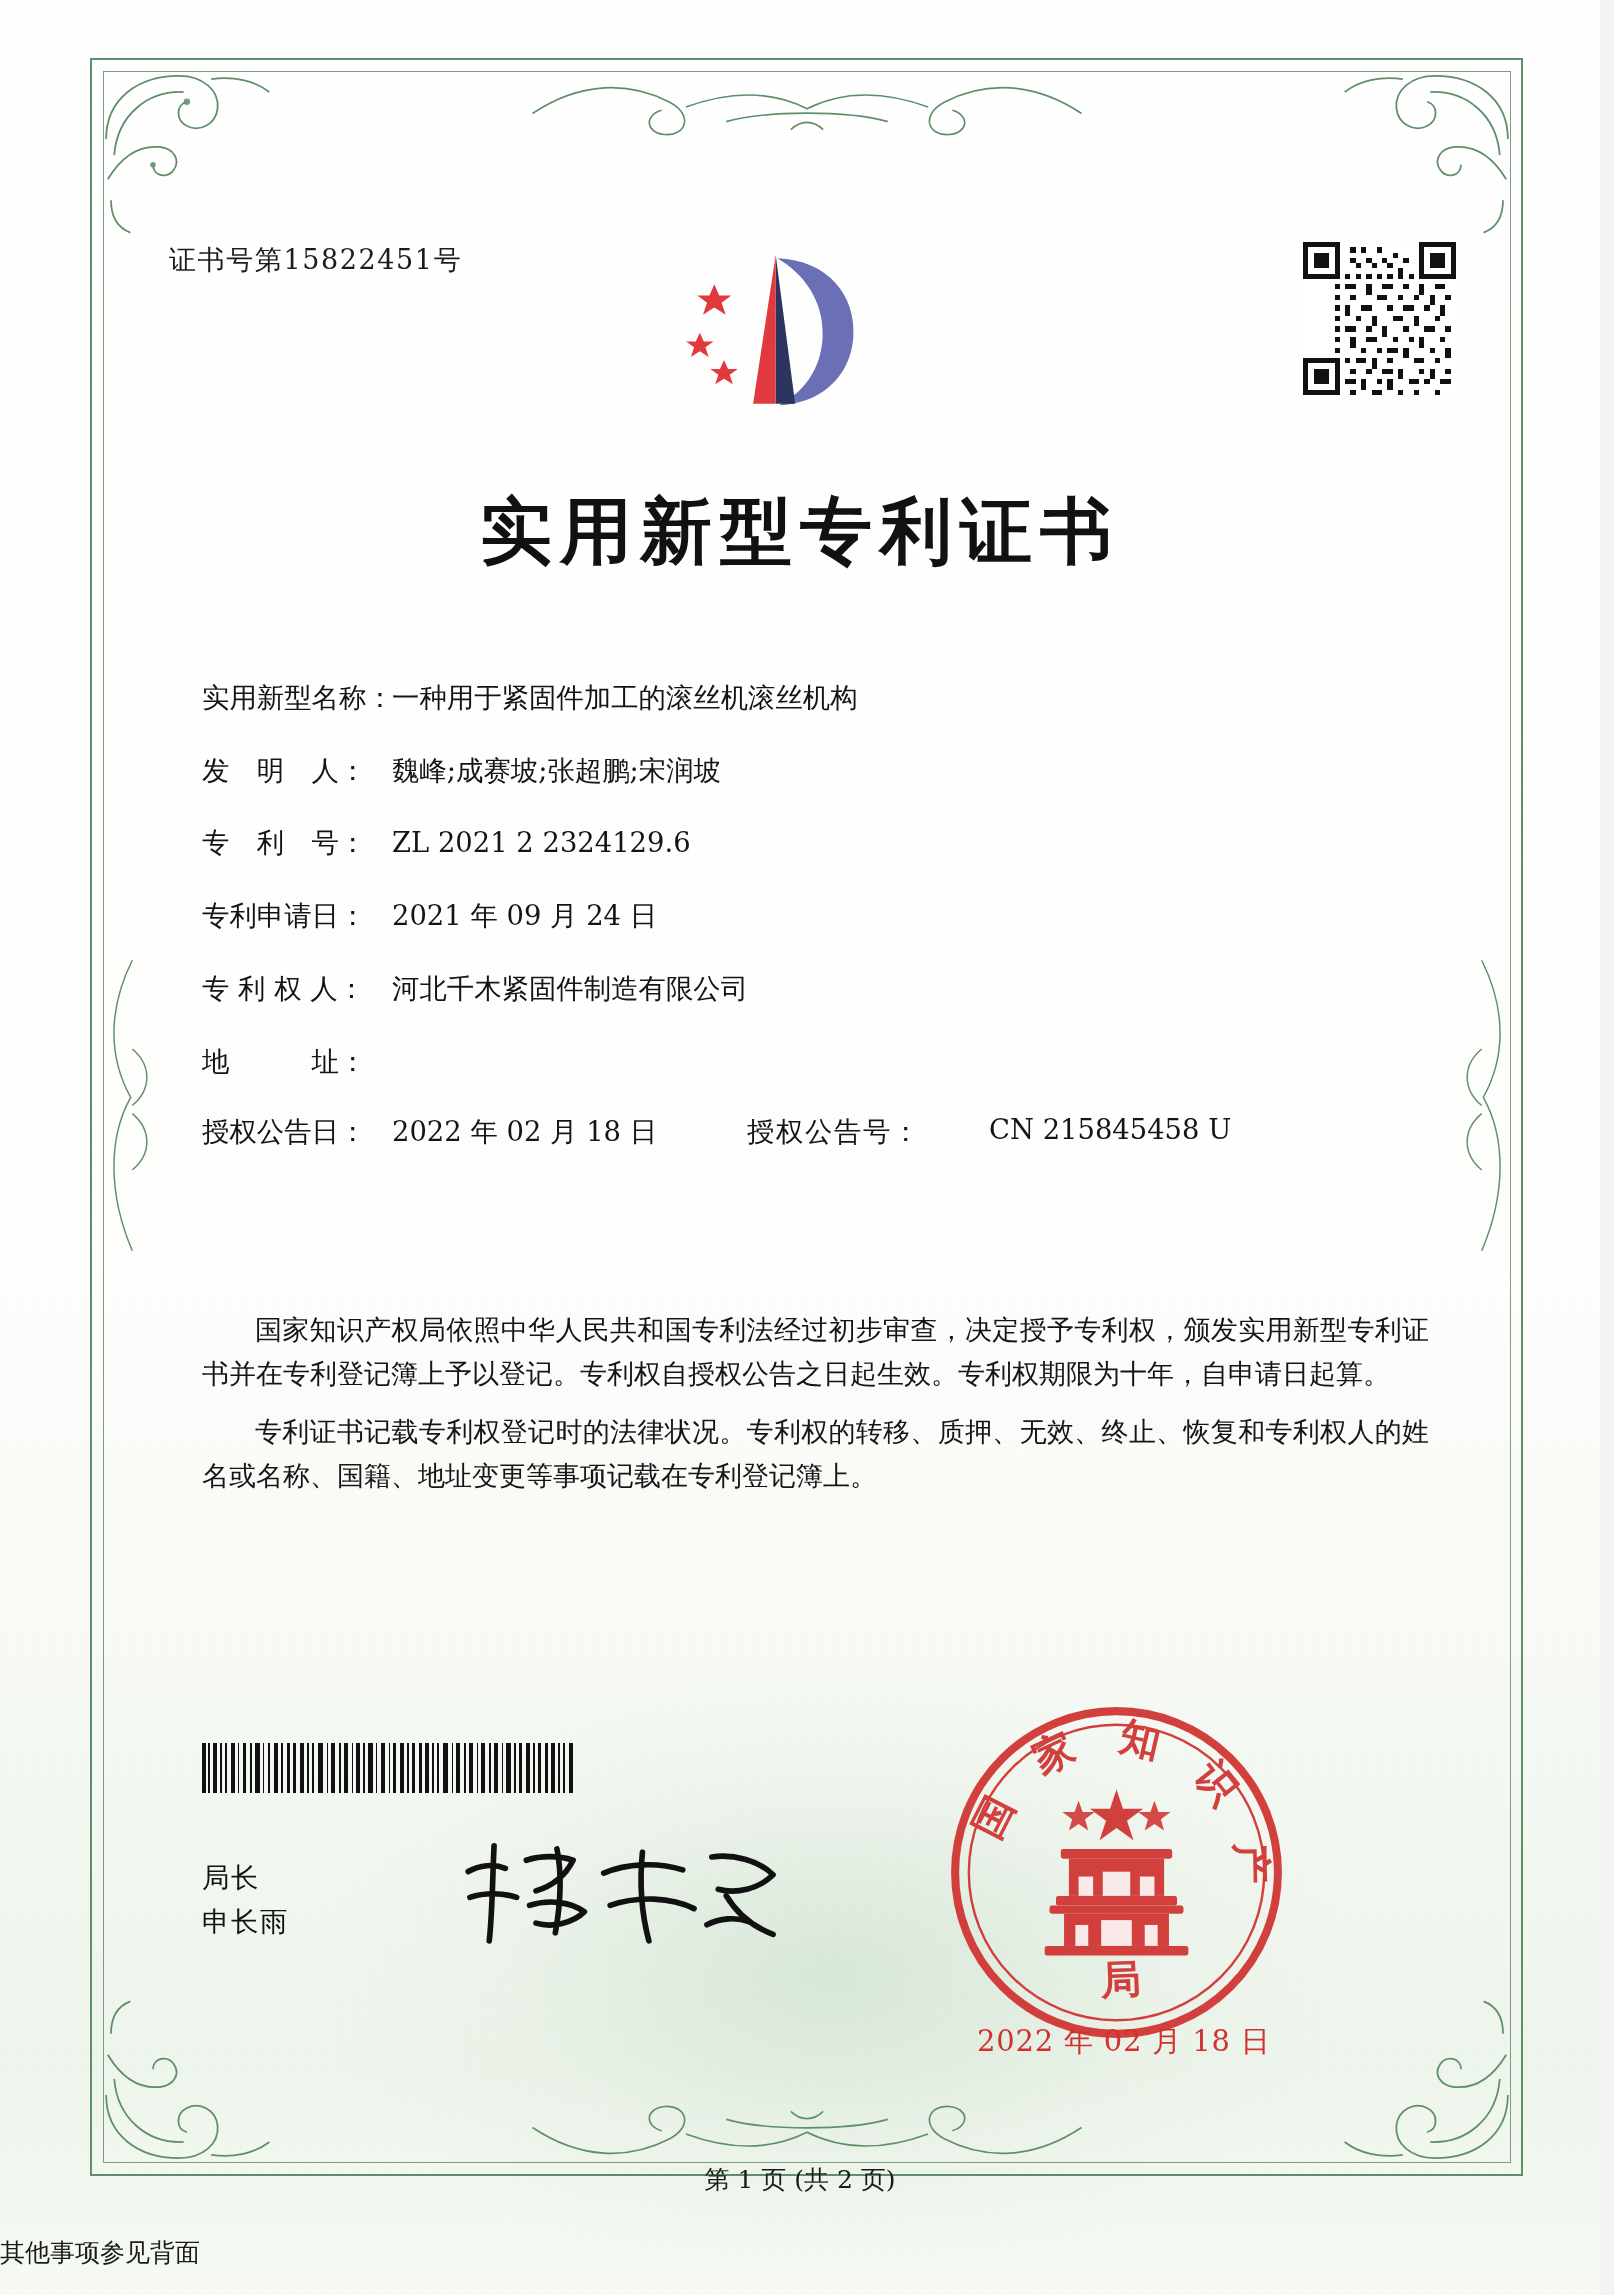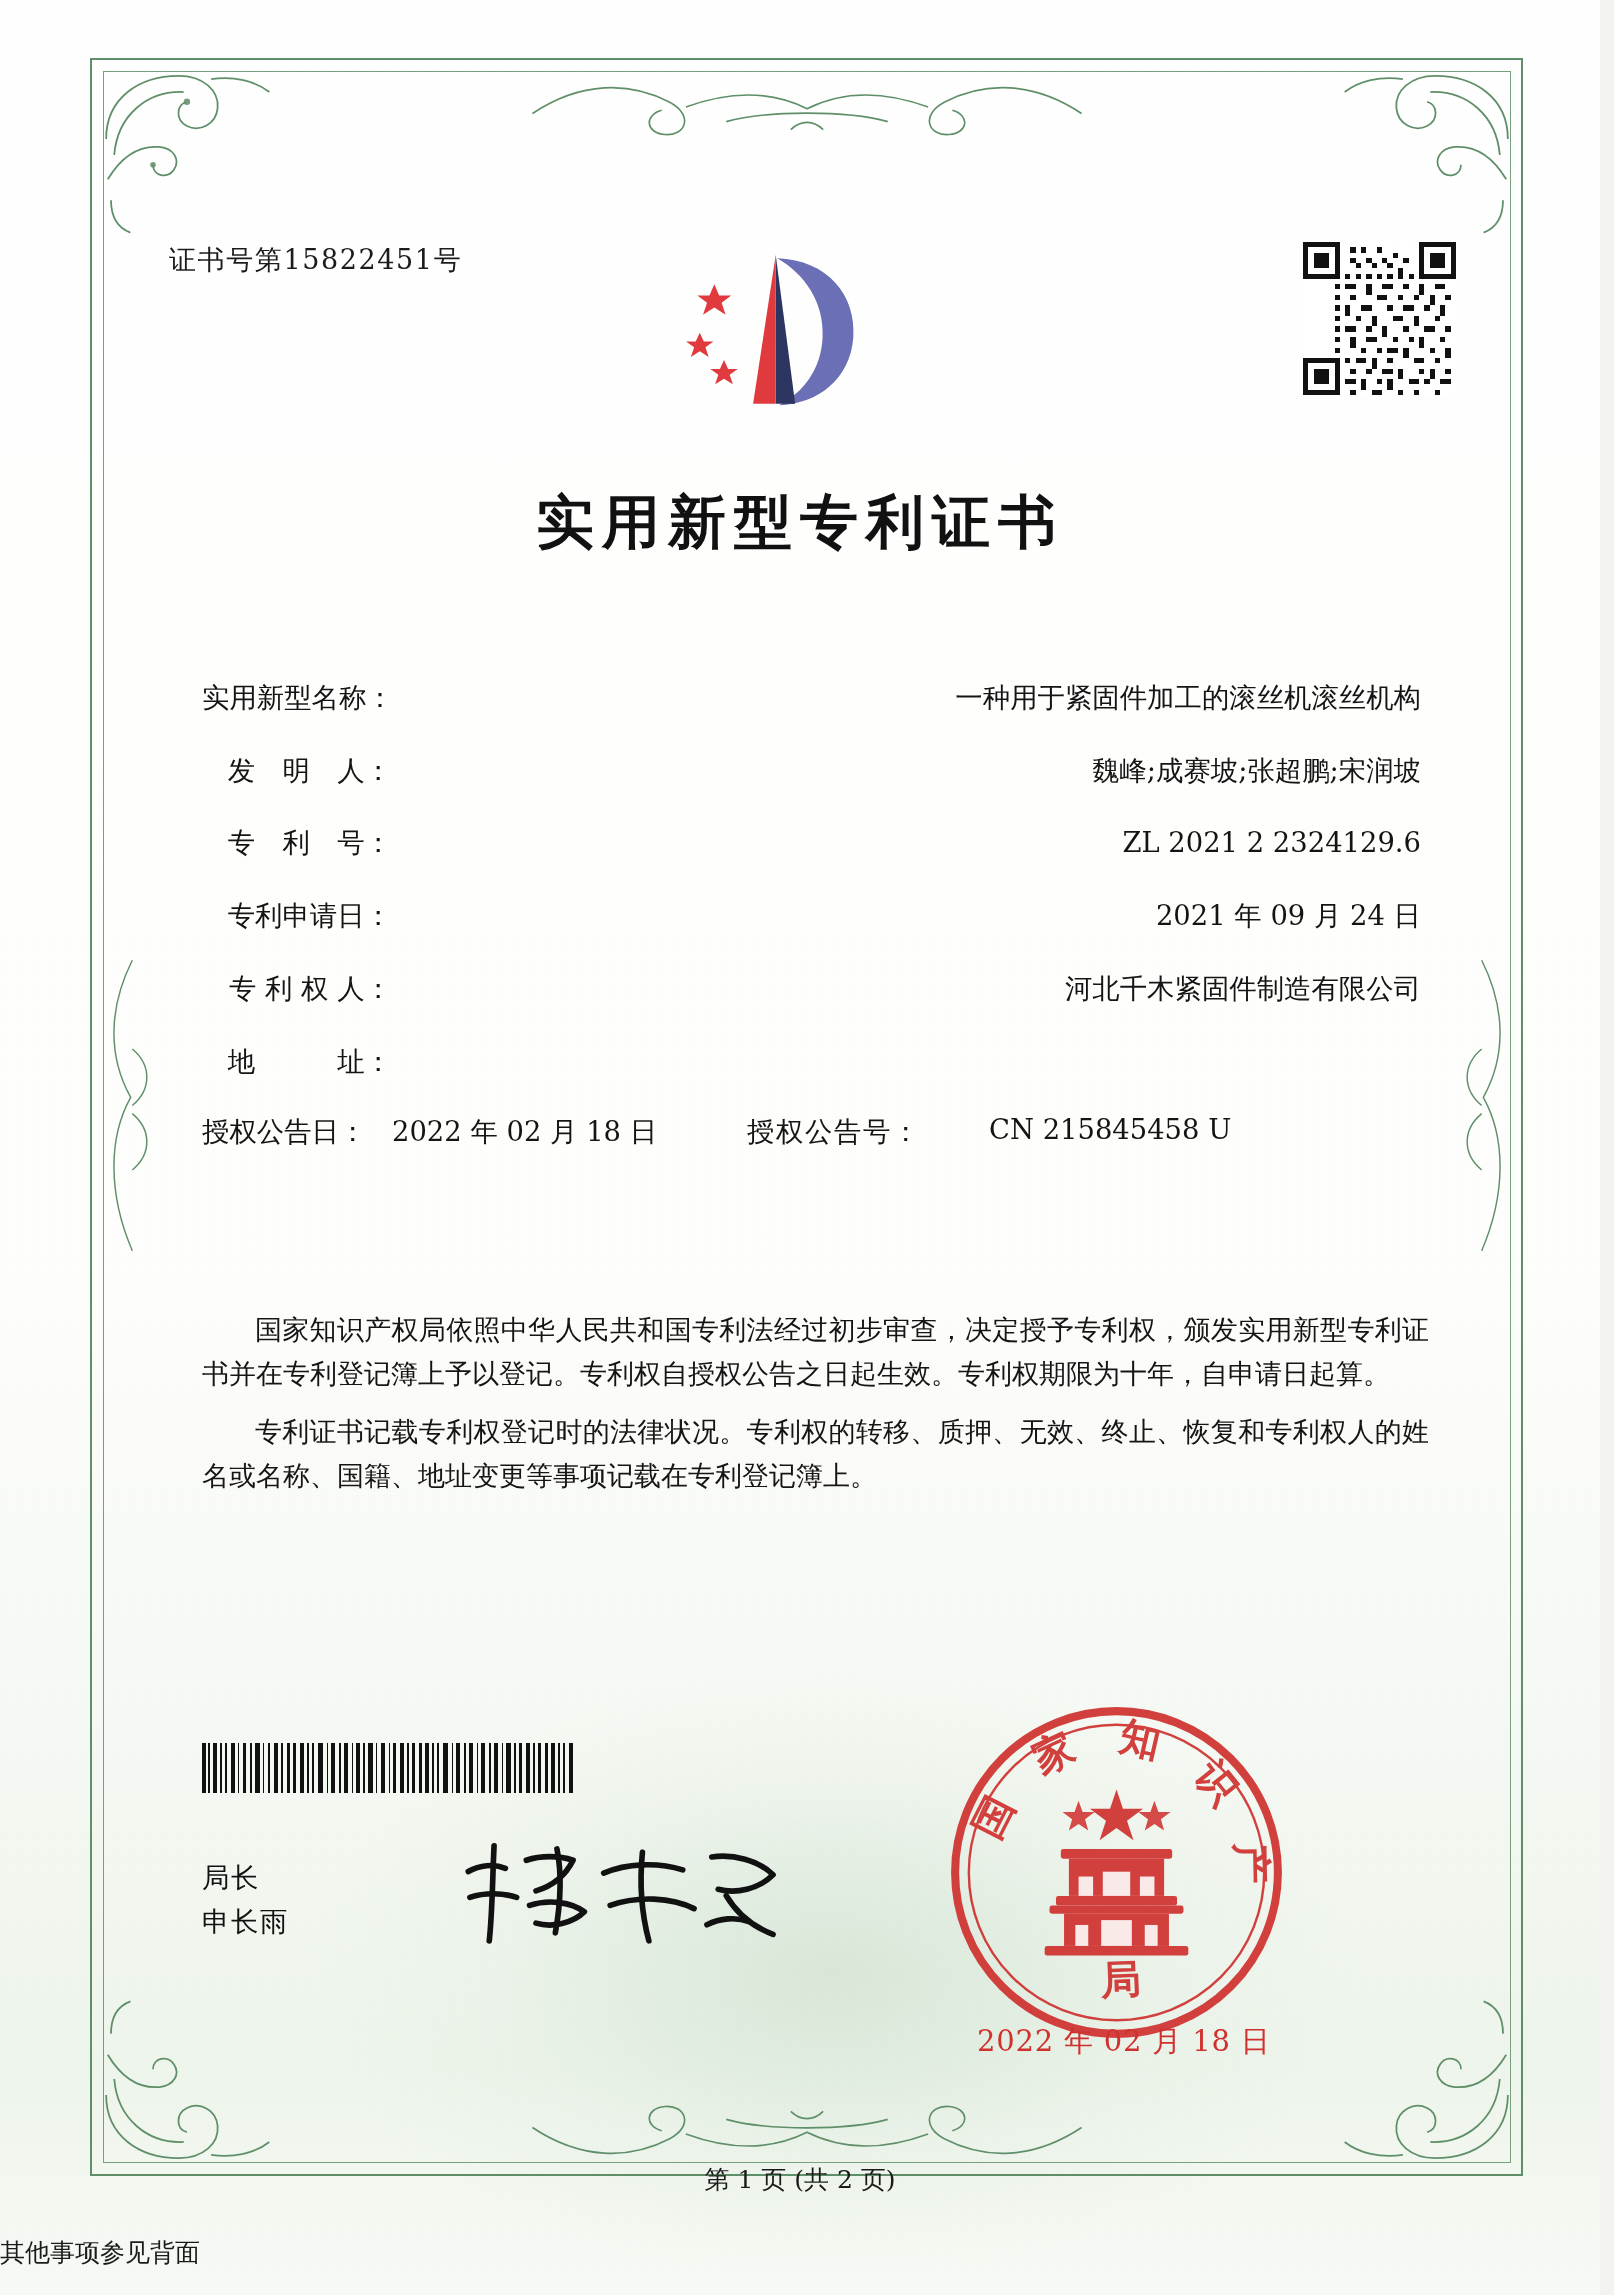--- a/index.html
+++ b/index.html
@@ -79,21 +79,21 @@
     top: 242px;
     width: 153px;
     height: 153px;
   }
 
   .title {
     position: absolute;
     left: 0; right: 0;
     top: 484px;
     text-align: center;
-    font-size: 58px;
+    font-size: 72px;
     letter-spacing: 8px;
     font-weight: 700;
     color: #111;
     font-family: "DejaVu Serif", "Liberation Serif", serif;
   }
 
   
   .fields {
     position: absolute;
     left: 202px;
@@ -101,21 +101,20 @@
     width: 1219px;
     font-family: "DejaVu Serif", "Liberation Serif", serif;
     color: #141414;
   }
   .field-row {
     display: flex;
     align-items: flex-start;
     margin-bottom: 33px;
     font-size: 27.4px;
     line-height: 1.45;
-    text-align: right;
   }
   .field-label {
     width: 190px;
     flex: 0 0 190px;
     white-space: nowrap;
     letter-spacing: 0px;
   }
   .field-value {
     flex: 1;
   }

